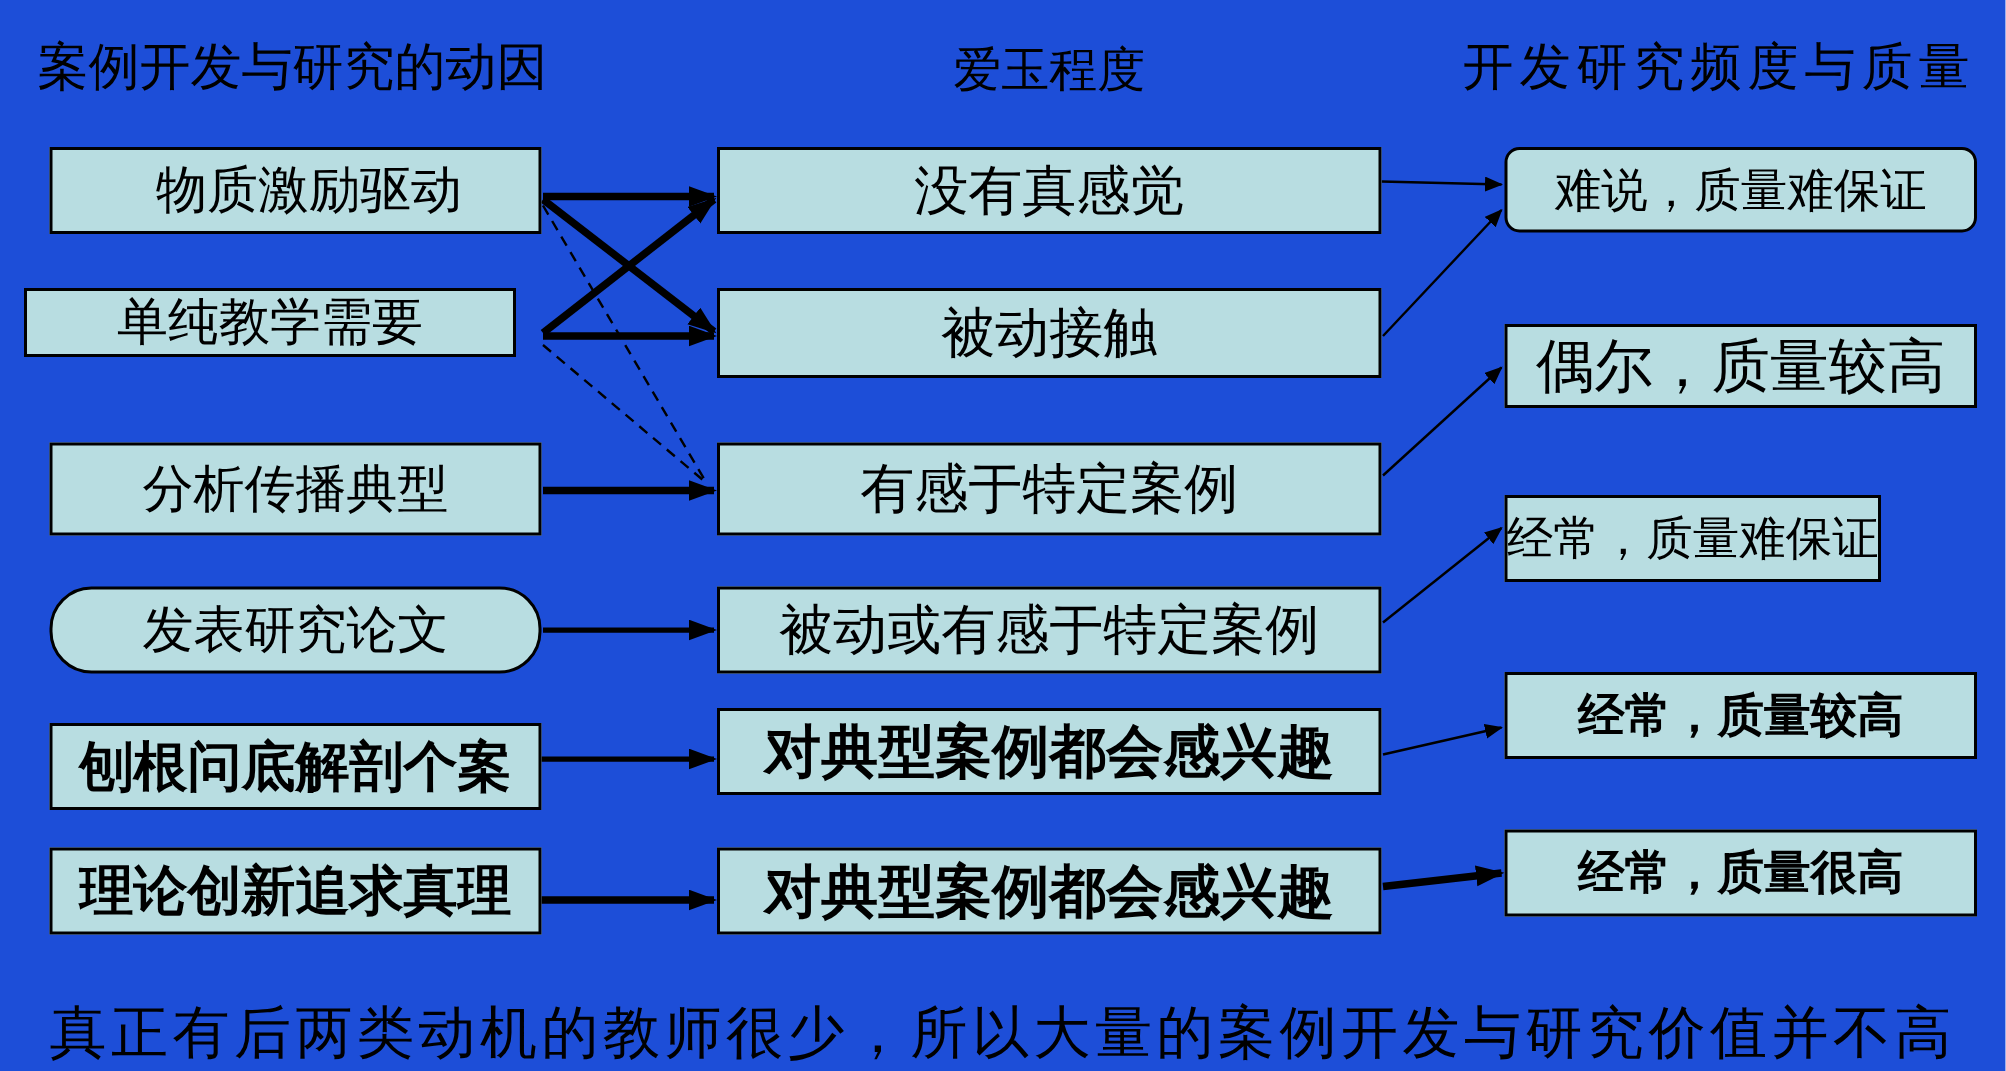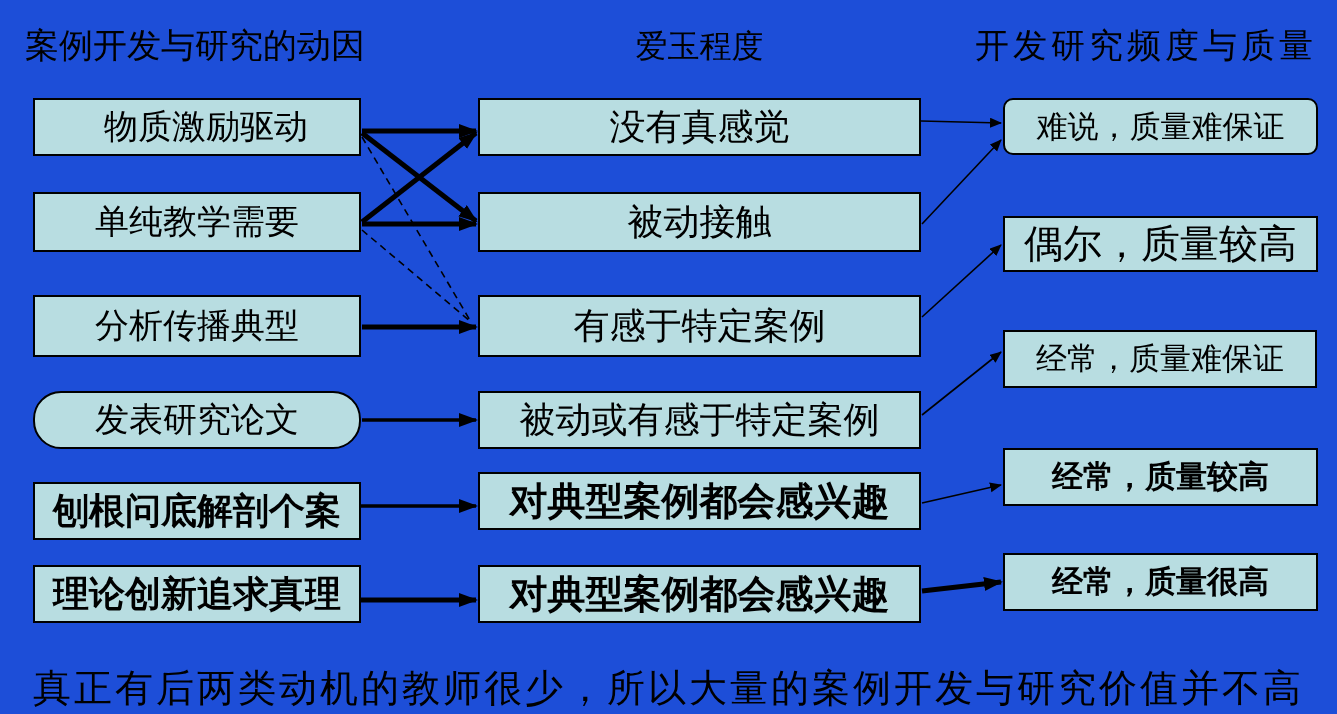--- a/index.html
+++ b/index.html
@@ -84,34 +84,34 @@
       <line x1="922" y1="415" x2="1001" y2="352" stroke="#000000" stroke-width="1.6" marker-end="url(#ah-small)"></line>
       <line x1="922" y1="503" x2="1001" y2="485" stroke="#000000" stroke-width="1.6" marker-end="url(#ah-small)"></line>
       <line x1="922" y1="591" x2="1001" y2="582" stroke="#000000" stroke-width="5" marker-end="url(#ah-big)"></line>
     </svg>
 
   <div class="hdr" style="left:25px; top:27px; font-size:34px;">案例开发与研究的动因</div>
   <div class="hdr" style="left:478px; top:29px; width:443px; font-size:32px;">爱玉程度</div>
   <div class="hdr" style="left:955px; top:27px; width:382px; font-size:34px; letter-spacing:4px;">开发研究频度与质量</div>
 
   <div class="node" style="left:33px; top:98px;  width:328px; height:58px; font-size:34px;padding-left:18px;">物质激励驱动</div>
-  <div class="node" style="left:33px; top:192px; width:328px; height:60px; font-size:34px;">单纯教学需要</div>
+  <div class="node" style="left:16px; top:192px; width:328px; height:46px; font-size:34px;">单纯教学需要</div>
   <div class="node" style="left:33px; top:295px; width:328px; height:62px; font-size:34px;">分析传播典型</div>
   <div class="node" style="left:33px; top:391px; width:328px; height:58px; font-size:34px;border-radius:28px;">发表研究论文</div>
   <div class="node bold" style="left:33px; top:482px; width:328px; height:58px; font-size:36px;">刨根问底解剖个案</div>
   <div class="node bold" style="left:33px; top:565px; width:328px; height:58px; font-size:36px;">理论创新追求真理</div>
 
   <div class="node" style="left:478px; top:98px;  width:443px; height:58px; font-size:36px;">没有真感觉</div>
   <div class="node" style="left:478px; top:192px; width:443px; height:60px; font-size:36px;">被动接触</div>
   <div class="node" style="left:478px; top:295px; width:443px; height:62px; font-size:36px;">有感于特定案例</div>
   <div class="node" style="left:478px; top:391px; width:443px; height:58px; font-size:36px;">被动或有感于特定案例</div>
   <div class="node bold" style="left:478px; top:472px; width:443px; height:58px; font-size:38px;">对典型案例都会感兴趣</div>
   <div class="node bold" style="left:478px; top:565px; width:443px; height:58px; font-size:38px;">对典型案例都会感兴趣</div>
 
   <div class="node" style="left:1003px; top:98px;  width:315px; height:57px; font-size:31px;border-radius:10px;">难说，质量难保证</div>
   <div class="node" style="left:1003px; top:216px; width:315px; height:56px; font-size:39px;">偶尔，质量较高</div>
-  <div class="node" style="left:1003px; top:330px; width:314px; height:58px; font-size:31px;">经常，质量难保证</div>
+  <div class="node" style="left:1003px; top:330px; width:251px; height:58px; font-size:31px;">经常，质量难保证</div>
   <div class="node bold" style="left:1003px; top:448px; width:315px; height:58px; font-size:31px;">经常，质量较高</div>
   <div class="node bold" style="left:1003px; top:553px; width:315px; height:58px; font-size:31px;">经常，质量很高</div>
 
   <div class="caption">真正有后两类动机的教师很少，所以大量的案例开发与研究价值并不高</div>
 
 </div>
 
 </body></html>

